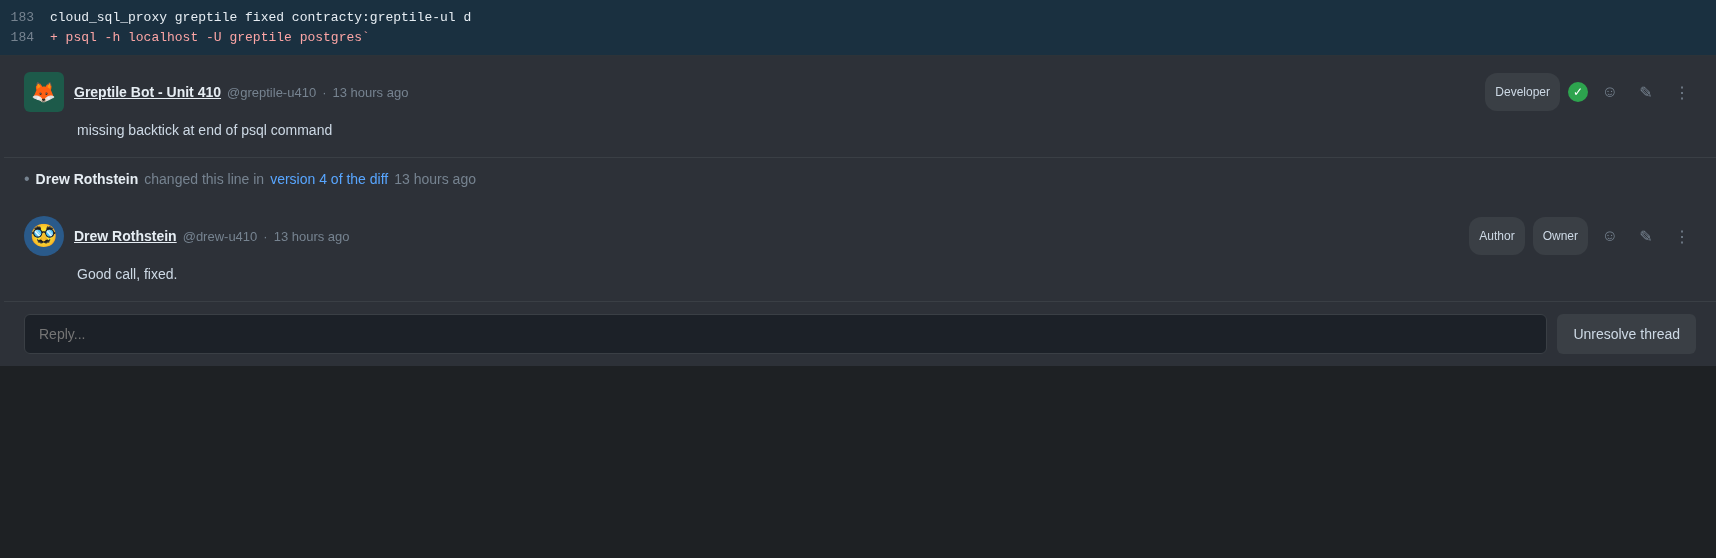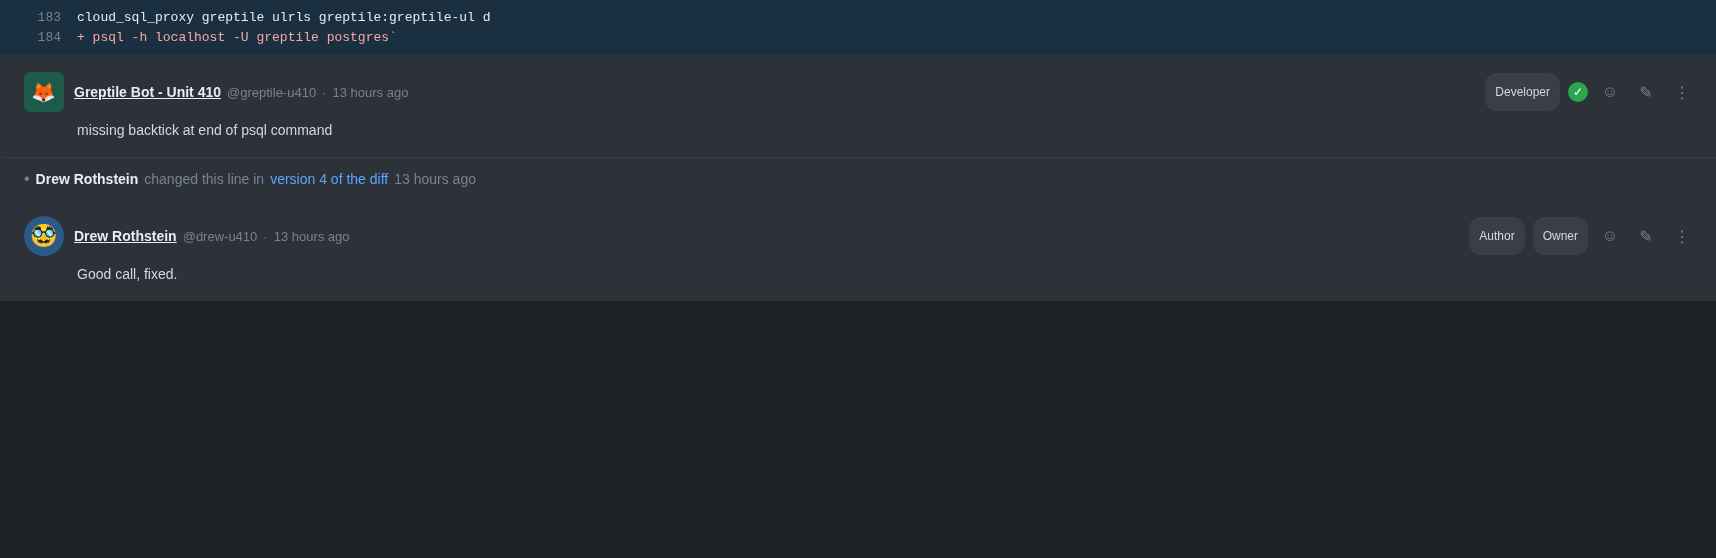--- a/index.html
+++ b/index.html
@@ -8,21 +8,21 @@
       font-family: -apple-system, BlinkMacSystemFont, "Segoe UI", Helvetica, Arial, sans-serif;
       font-size: 14px;
       color: #cdd9e5;
       width: 1716px;
       min-height: 558px;
     }
 
     .code-block {
       background-color: #1a3040;
       border-bottom: 1px solid #2d3338;
-      padding: 8px 31px;
+      padding: 8px 4px;
       font-family: "SFMono-Regular", Consolas, "Liberation Mono", Menlo, monospace;
       font-size: 13px;
       color: #cdd9e5;
     }
 
     .code-line {
       display: flex;
       align-items: center;
       gap: 16px;
       line-height: 1.5;
@@ -236,21 +236,21 @@
       font-size: 22px;
       overflow: hidden;
     }
   </style>
 </head>
 <body>
 
 <div class="code-block">
   <div class="code-line">
     <span class="line-number">183</span>
-    <span class="code-content">cloud_sql_proxy greptile ulrls greptile:greptile-ul d</span>
+    <span class="code-content">cloud_sql_proxy greptile fixed contracty:greptile-ul d</span>
   </div>
   <div class="code-line">
     <span class="line-number">184</span>
     <span class="line-added">+ psql -h localhost -U greptile postgres`</span>
   </div>
 </div>
 
 <div class="comment-thread">
 
   <div class="comment-item">
@@ -316,14 +316,18 @@
           <span>✎</span>
         </button>
         <button class="icon-btn" title="More options">
           <span>⋮</span>
         </button>
       </div>
     </div>
     <div class="comment-body">Good call, fixed.</div>
   </div>
 
+  <div class="reply-area">
+    <input type="text" class="reply-input" placeholder="Reply..." style="">
+    <button class="unresolve-btn">Unresolve thread</button>
+  </div>
 
 </div>
 
 </body></html>

